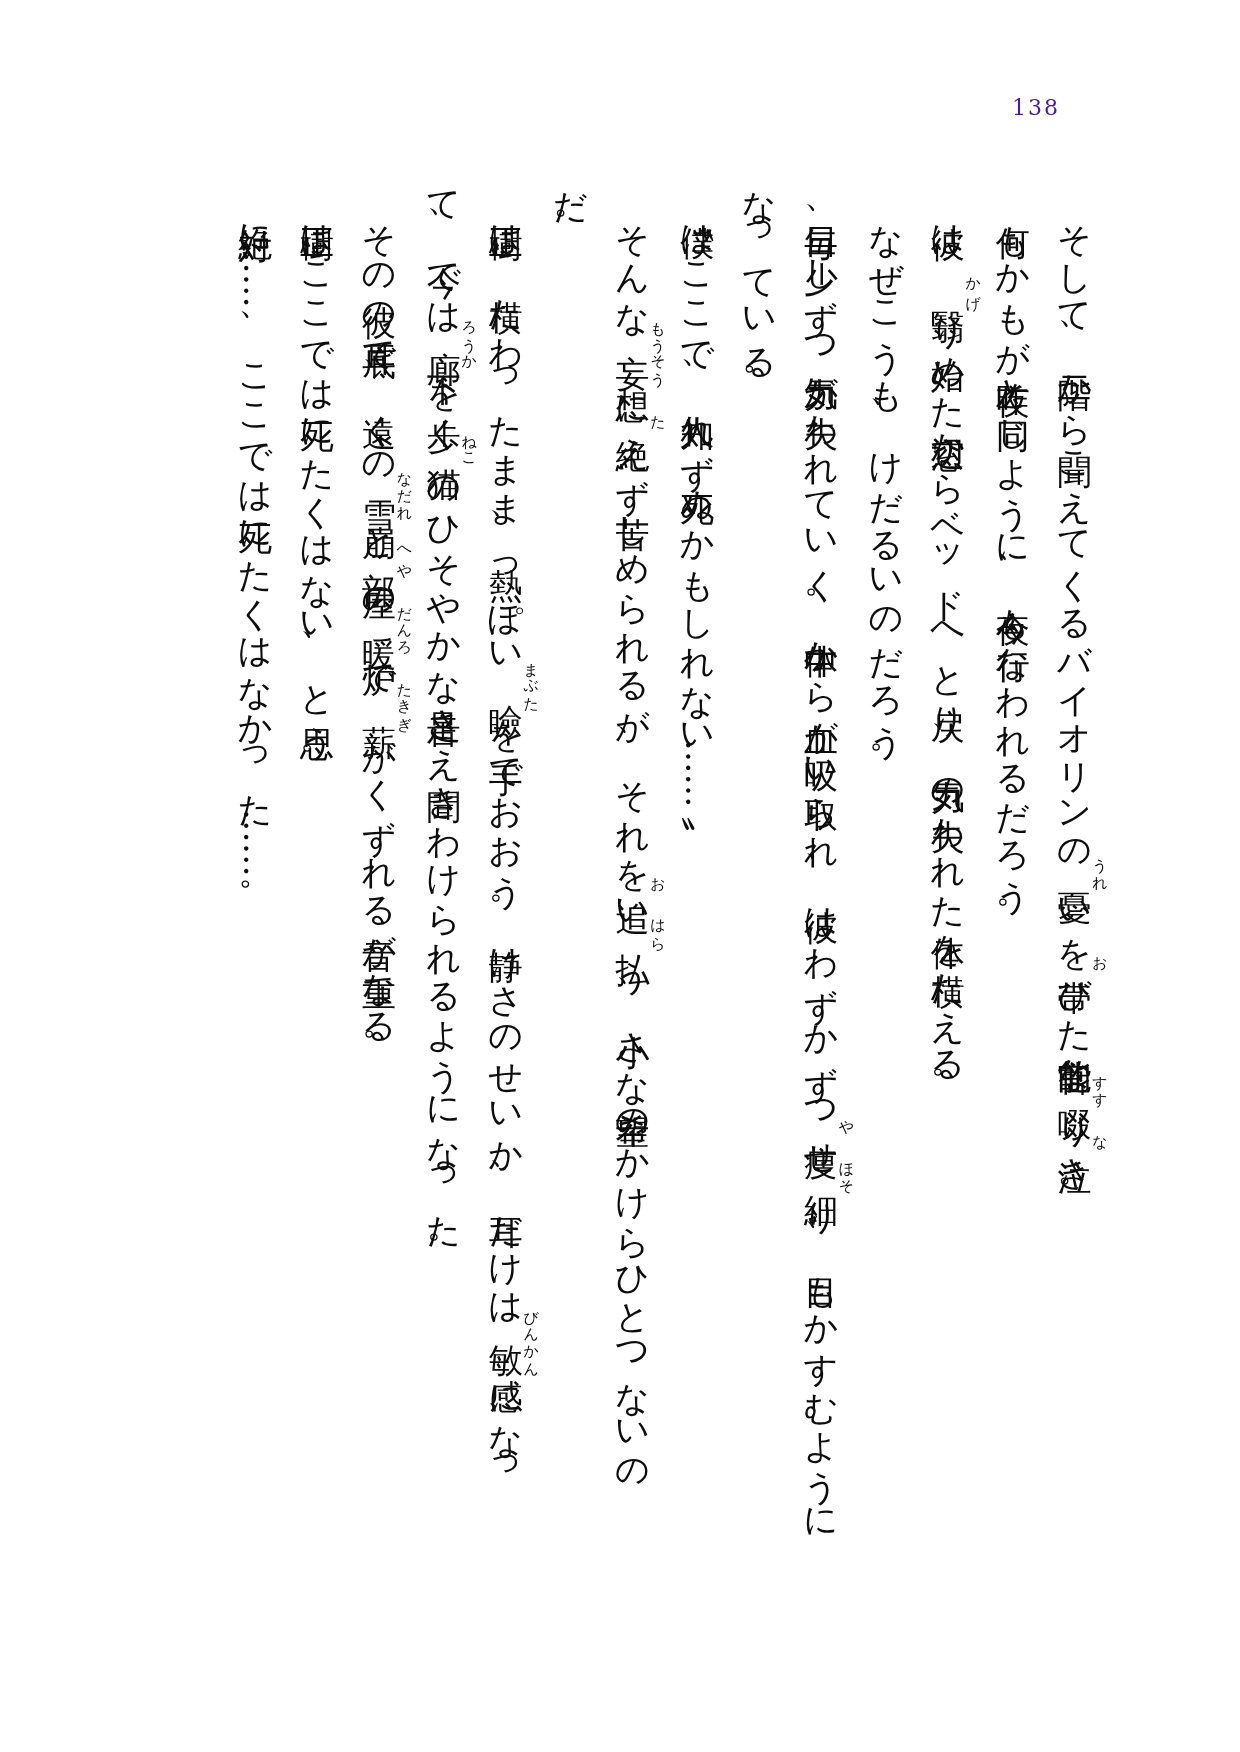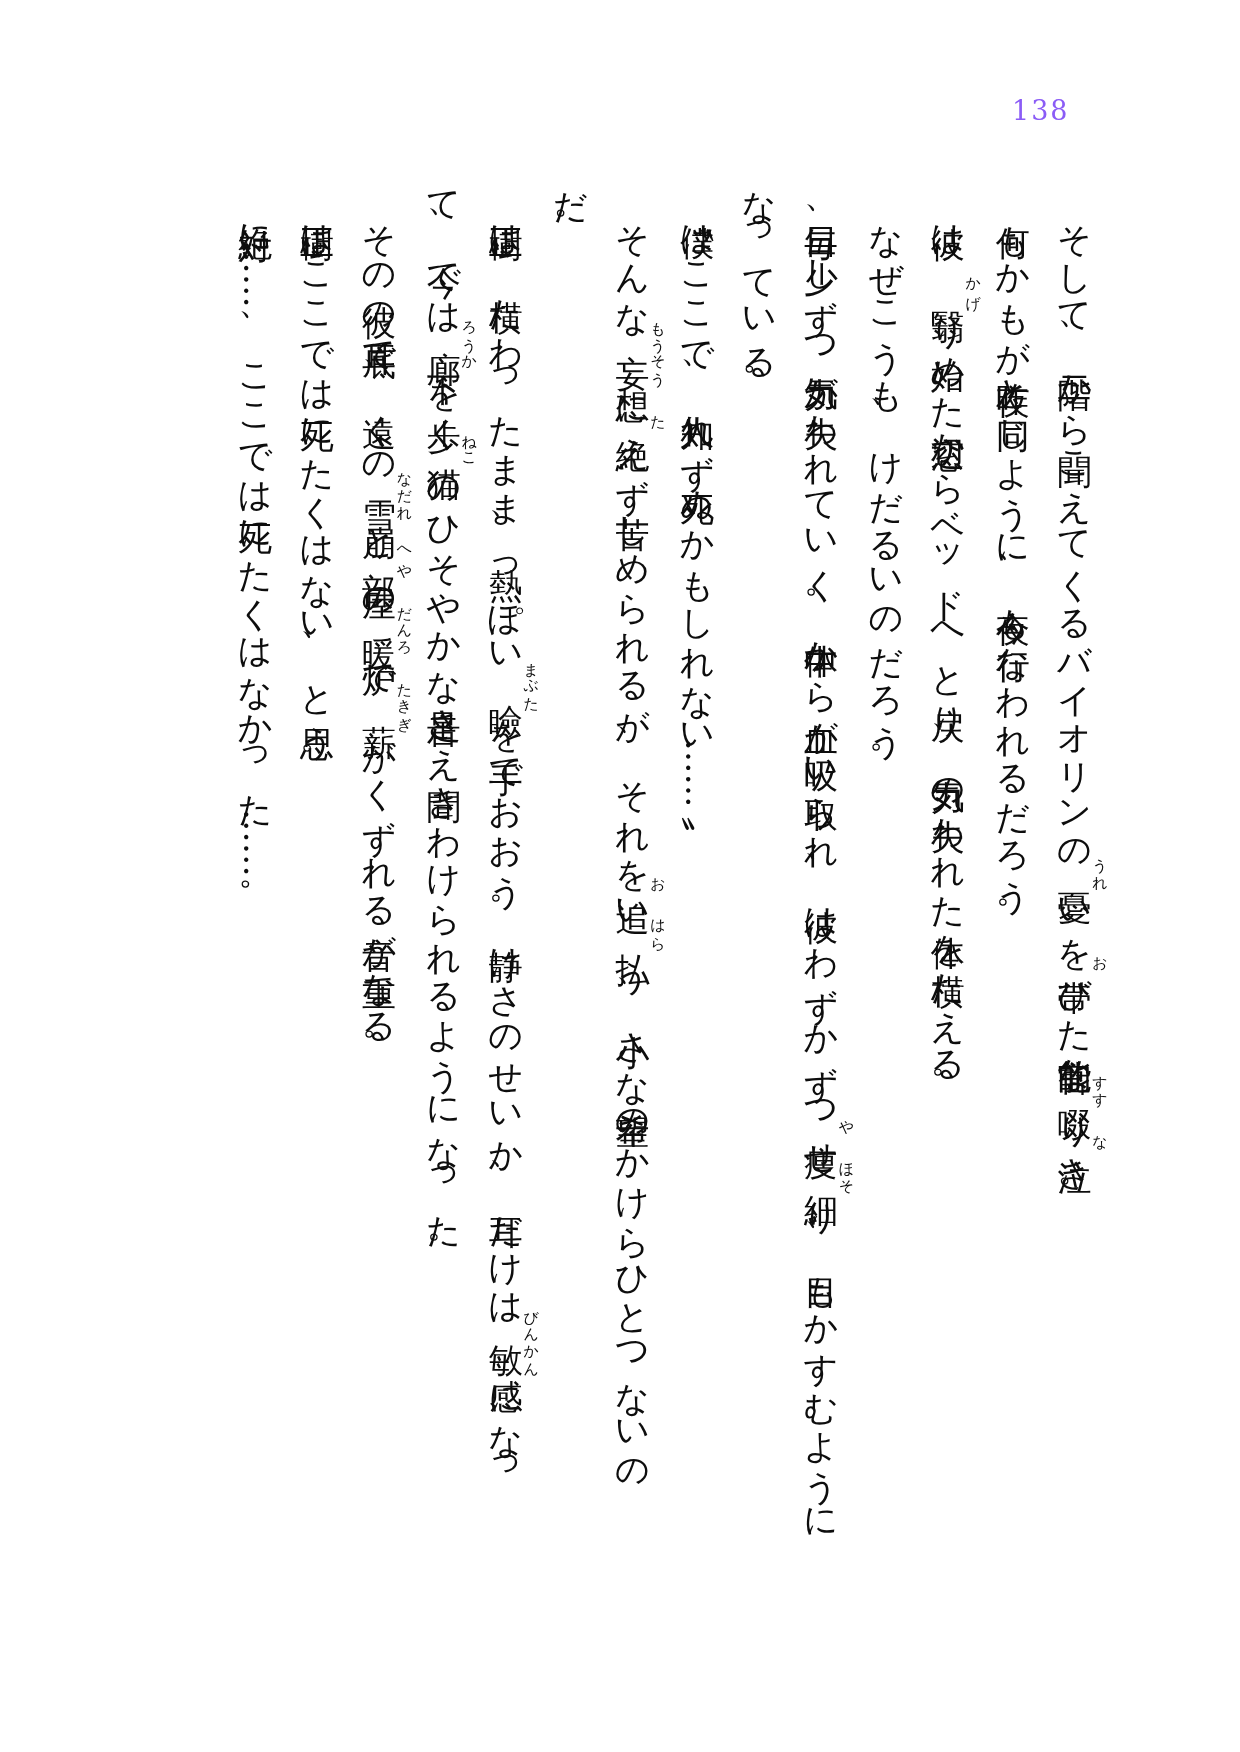--- a/index.html
+++ b/index.html
@@ -13,23 +13,23 @@
     height: 1752px;
     background: #ffffff;
     overflow: hidden;
     color: #0d0d0d;
     font-family: "DejaVu Serif", "Liberation Serif", serif;
   }
   .page-number {
     position: absolute;
     top: 95px;
     left: 1012px;
-    font-size: 27px;
+    font-size: 22px;
     letter-spacing: 2px;
-    color: #8b5cf6;
+    color: #4c1d95;
     font-family: "DejaVu Serif", "Liberation Serif", serif;
   }
   .text-body {
     position: absolute;
     top: 167px;
     right: 132px;
     height: 1375px;
     writing-mode: vertical-rl;
     text-orientation: mixed;
     font-size: 34px;

